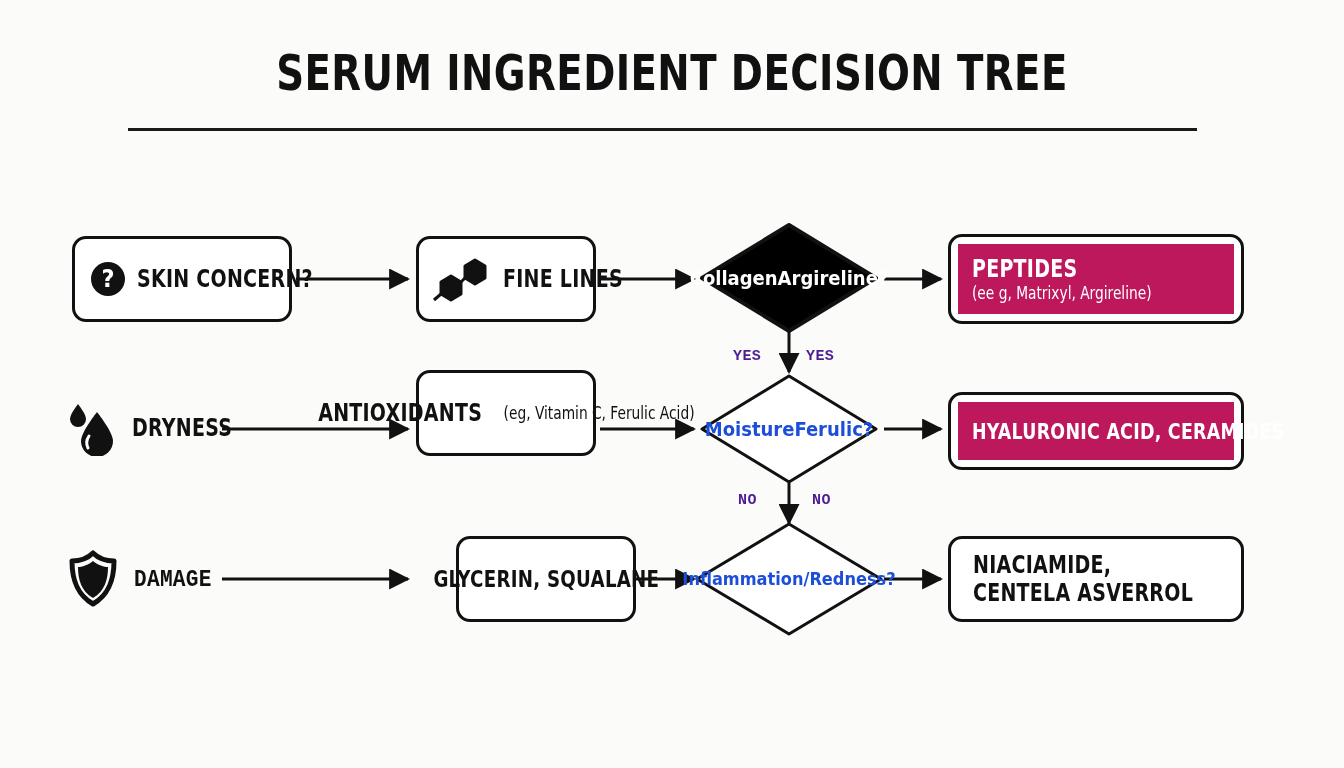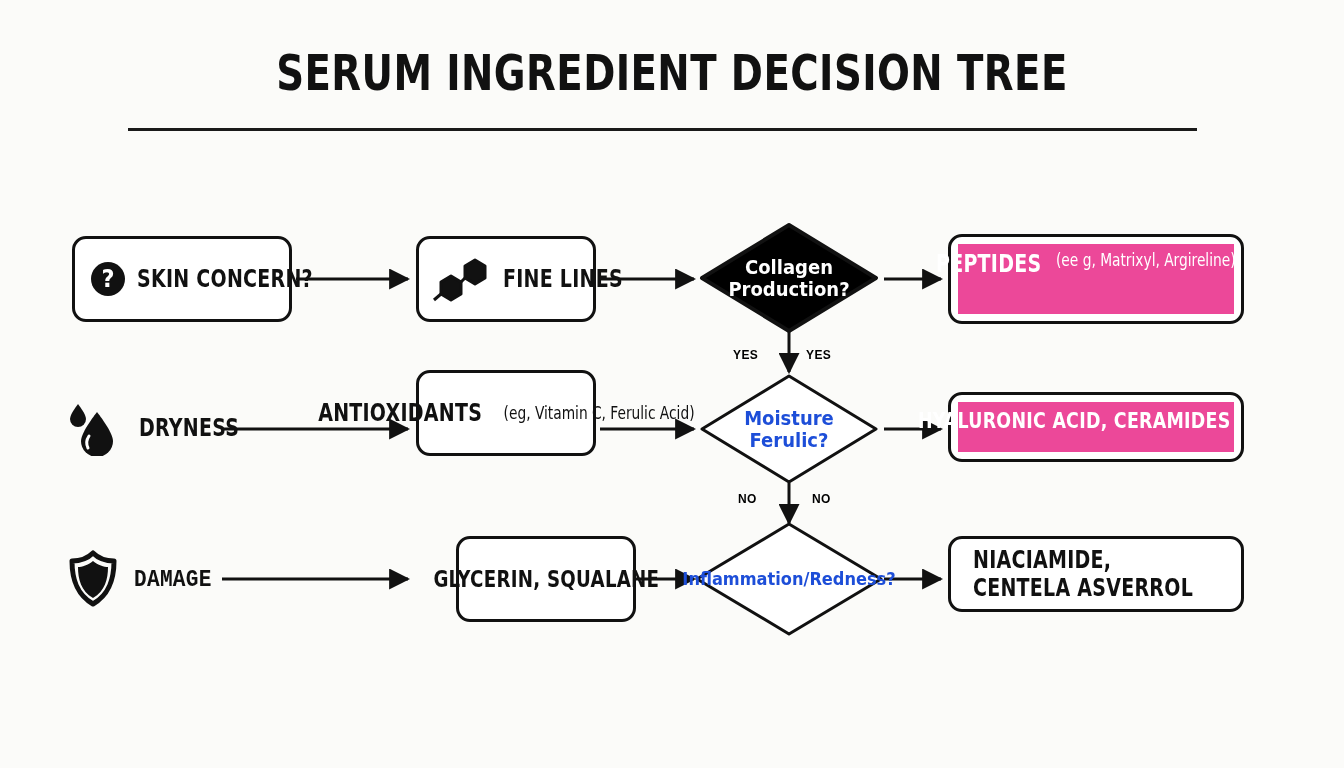--- a/index.html
+++ b/index.html
@@ -94,26 +94,26 @@
   }
 
   
   .box-black {
     border: 3px solid #111111;
     border-radius: 14px;
     background: #ffffff;
     padding: 7px;
   }
   .box-black > .inner {
-    background: #ec4899;
+    background: #be185d;
     width: 100%;
     height: 100%;
     box-sizing: border-box;
     display: flex;
-    flex-direction: row;
+    flex-direction: column;
     justify-content: center;
     padding: 6px 14px;
     color: #ffffff;
   }
   .box-black .label-strong,
   .box-black .sub-label {
     color: #ffffff;
   }
 
   
@@ -124,42 +124,42 @@
     position: absolute;
     left: 0; top: 0;
     overflow: visible;
   }
   .diamond-text {
     position: absolute;
     left: 0; top: 0;
     width: 100%;
     height: 100%;
     display: flex;
-    flex-direction: column;
+    flex-direction: row;
     align-items: center;
     justify-content: center;
     font-family: "Liberation Sans Narrow", "DejaVu Sans Condensed", "Liberation Sans", sans-serif;
     font-weight: bold;
     font-size: 20px;
     line-height: 1.12;
     text-align: center;
     white-space: nowrap;
     pointer-events: none;
   }
   .diamond-text.filled { color: #ffffff; }
   .diamond-text.open   { color: #1d4ed8; }
   .diamond-text.tight  { font-size: 18px; }
 
   
   .edge-label {
     position: absolute;
-    font-family: Liberation Sans, sans-serif;
-    font-weight: bold;
-    font-size: 12px;
-    color: #000000;
+    font-family: Liberation Mono, monospace;
+    font-weight: bold;
+    font-size: 15px;
+    color: #4c1d95;
     letter-spacing: 0.4px;
   }
 
   
   .icon {
     flex: 0 0 auto;
     display: block;
   }
   .qmark {
     width: 34px; height: 34px;
@@ -227,35 +227,35 @@
     </svg>
     <div class="label-strong">FINE LINES</div>
   </div>
 
   <div class="diamond-wrap" style="left:699px; top:222px; width:180px; height:112px;">
     <svg width="180" height="112" viewBox="0 0 180 112">
       <polygon points="90,3 177,56 90,109 3,56" fill="#000000" stroke="#111111" stroke-width="4" stroke-linejoin="round"></polygon>
     </svg>
     <div class="diamond-text filled">
       <span>Collagen</span>
-      <span>Production?</span>
+      <span>Argireline?</span>
     </div>
   </div>
 
   <div class="node box-black" style="left:948px; top:234px; width:296px; height:90px;">
     <div class="inner">
       <div class="label-strong">PEPTIDES</div>
       <div class="sub-label">(ee g, Matrixyl, Argireline)</div>
     </div>
   </div>
 
   <div class="edge-label" style="left:733px; top:348px;">YES</div>
   <div class="edge-label" style="left:806px; top:348px;">YES</div>
 
-  <div class="node plain-node" style="left:64px; top:396px; width:200px; height:64px; gap:19px;">
+  <div class="node plain-node" style="left:64px; top:396px; width:200px; height:64px; gap:12px;">
     <svg class="icon" width="56" height="56" viewBox="0 0 56 56">
       <path d="M14 4 C14 4 6 14 6 19 a8 8 0 0 0 16 0 C22 14 14 4 14 4 z" fill="#111111"></path>
       <path d="M33 12 C33 12 17 32 17 41 a16 16 0 0 0 32 0 C49 32 33 12 33 12 z" fill="#111111"></path>
       <path d="M25 36 a12 12 0 0 0 -1 12" fill="none" stroke="#ffffff" stroke-width="3" stroke-linecap="round"></path>
     </svg>
     <div class="label-strong">DRYNESS</div>
   </div>
 
   <div class="node box-outline" style="left:416px; top:370px; width:180px; height:86px; padding:0 6px; flex-direction:row; justify-content:center; align-items:center;">
     <div class="label-strong center">ANTIOXIDANTS</div>
@@ -265,21 +265,21 @@
   <div class="diamond-wrap" style="left:699px; top:373px; width:180px; height:112px;">
     <svg width="180" height="112" viewBox="0 0 180 112">
       <polygon points="90,3 177,56 90,109 3,56" fill="#ffffff" stroke="#111111" stroke-width="3" stroke-linejoin="round"></polygon>
     </svg>
     <div class="diamond-text open">
       <span>Moisture</span>
       <span>Ferulic?</span>
     </div>
   </div>
 
-  <div class="node box-black" style="left:948px; top:392px; width:296px; height:70px;">
+  <div class="node box-black" style="left:948px; top:392px; width:296px; height:78px;">
     <div class="inner" style="justify-content:center;">
       <div class="label-strong" style="font-size:22px;">HYALURONIC ACID, CERAMIDES</div>
     </div>
   </div>
 
   <div class="edge-label" style="left:738px; top:492px;">NO</div>
   <div class="edge-label" style="left:812px; top:492px;">NO</div>
 
   <div class="node plain-node" style="left:66px; top:548px; width:200px; height:62px; gap:14px;font-family:Liberation Mono, monospace;">
     <svg class="icon" width="54" height="58" viewBox="0 0 54 58">
@@ -295,18 +295,18 @@
 
   <div class="diamond-wrap" style="left:694px; top:521px; width:190px; height:116px;">
     <svg width="190" height="116" viewBox="0 0 190 116">
       <polygon points="95,3 187,58 95,113 3,58" fill="#ffffff" stroke="#111111" stroke-width="3" stroke-linejoin="round"></polygon>
     </svg>
     <div class="diamond-text open tight">
       <span>Inflammation/Redness?</span>
     </div>
   </div>
 
-  <div class="node box-outline" style="left:948px; top:536px; width:296px; height:76px; padding:5px 22px; flex-direction:column; justify-content:center; align-items:flex-start;">
+  <div class="node box-outline" style="left:948px; top:536px; width:296px; height:86px; padding:5px 22px; flex-direction:column; justify-content:center; align-items:flex-start;">
     <div class="label-strong">NIACIAMIDE,</div>
     <div class="label-strong">CENTELA ASVERROL</div>
   </div>
 
 </div>
 
 </body></html>

